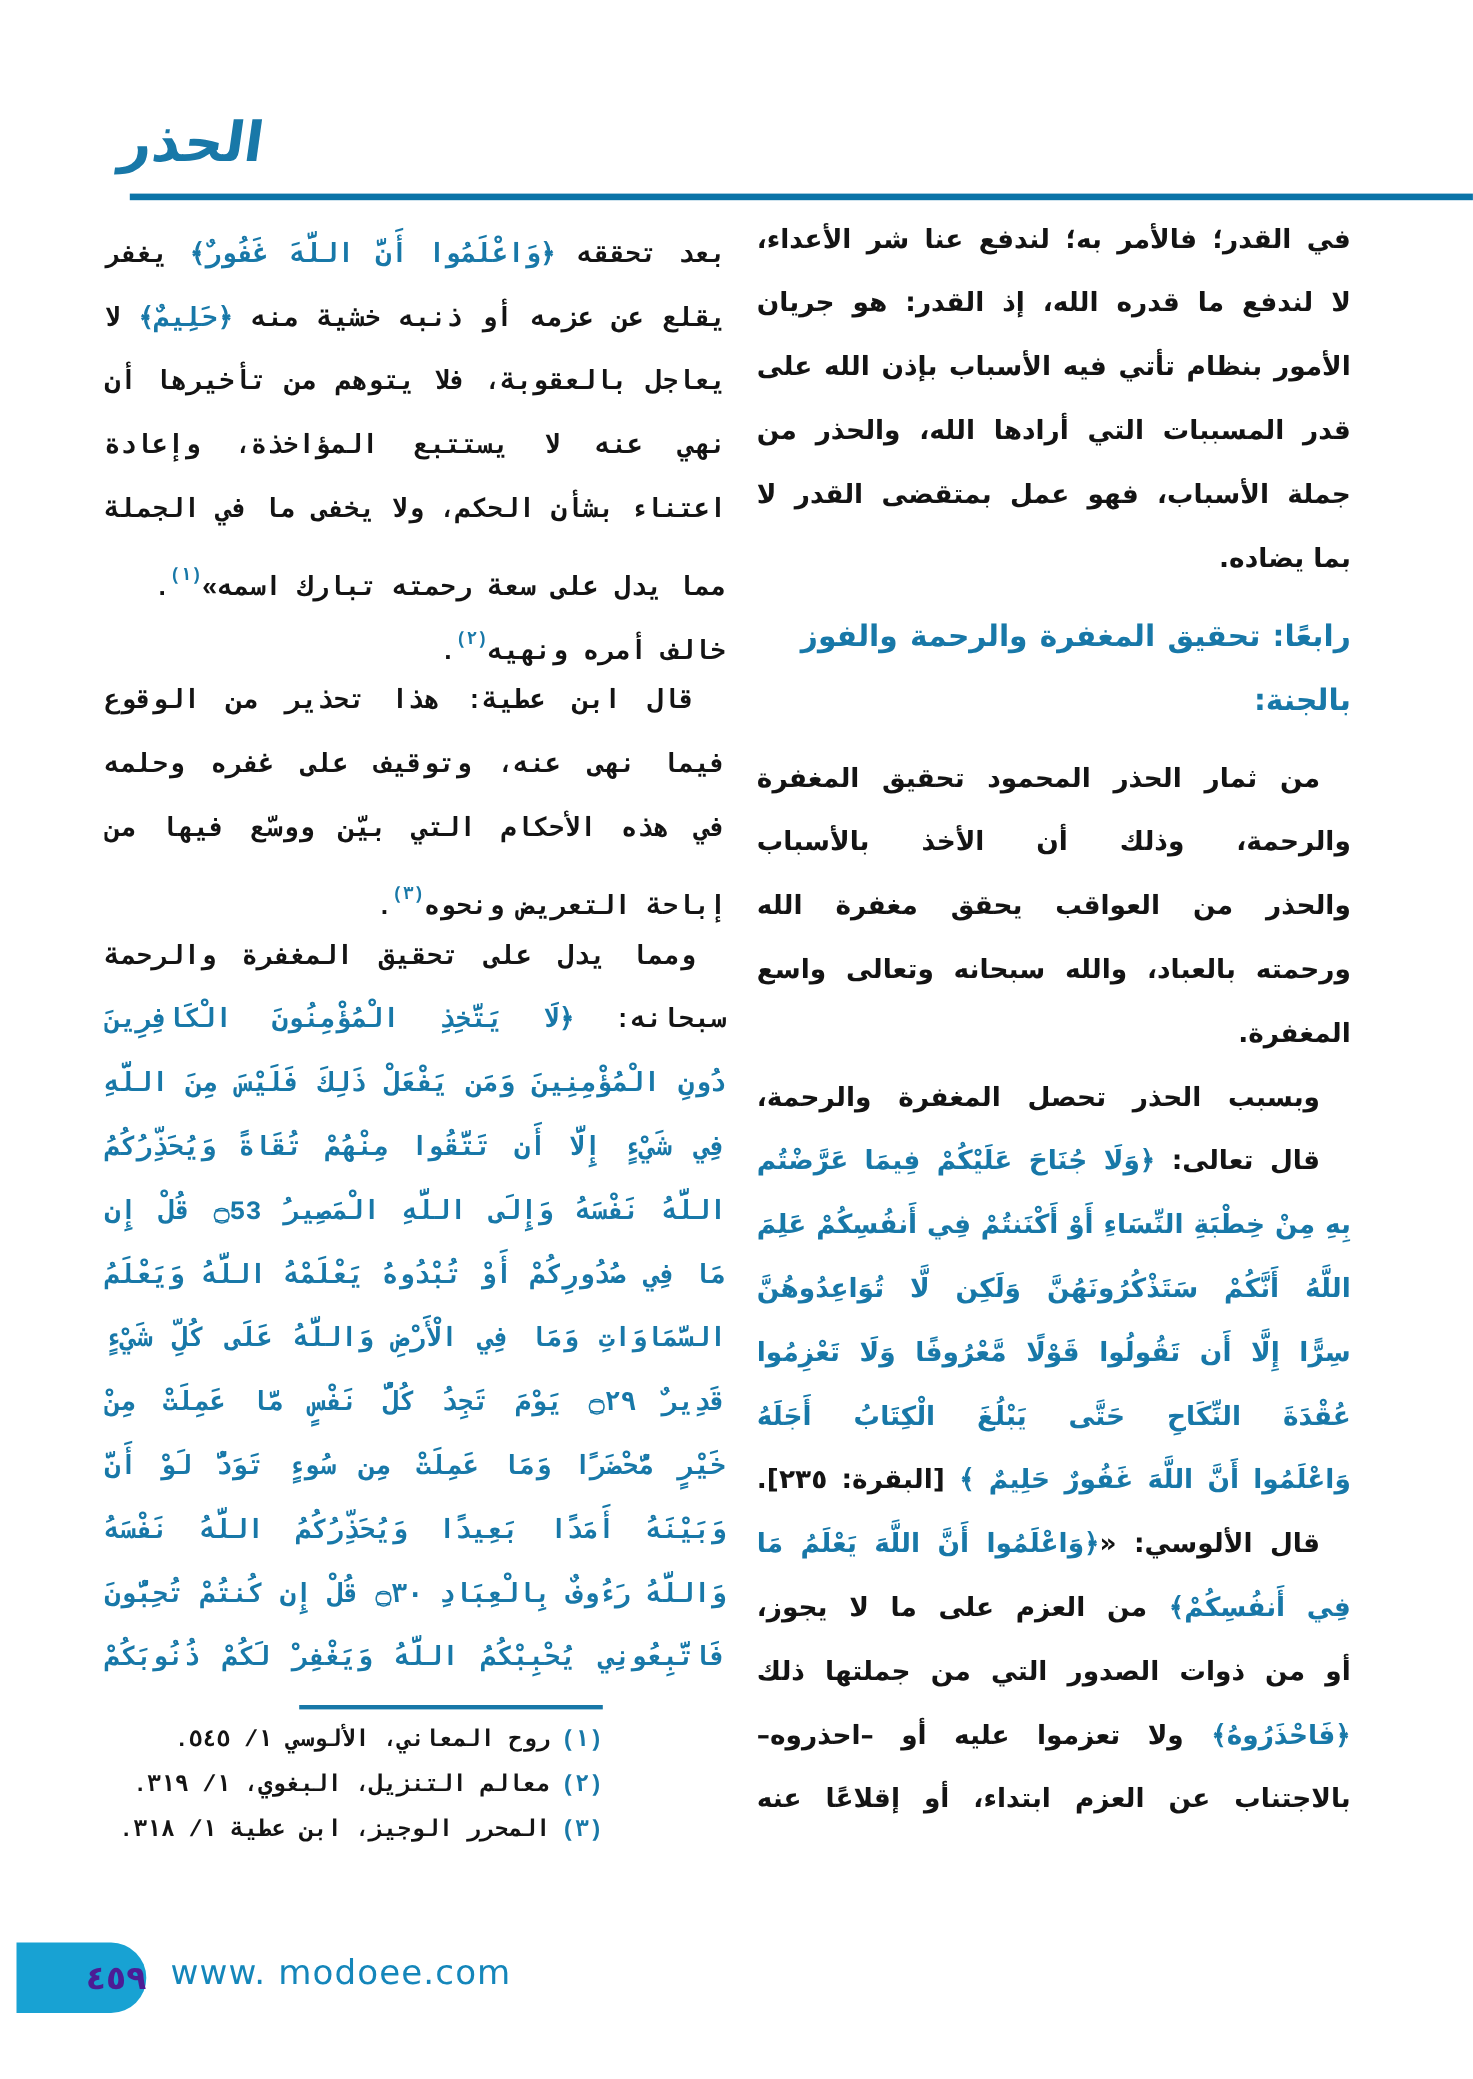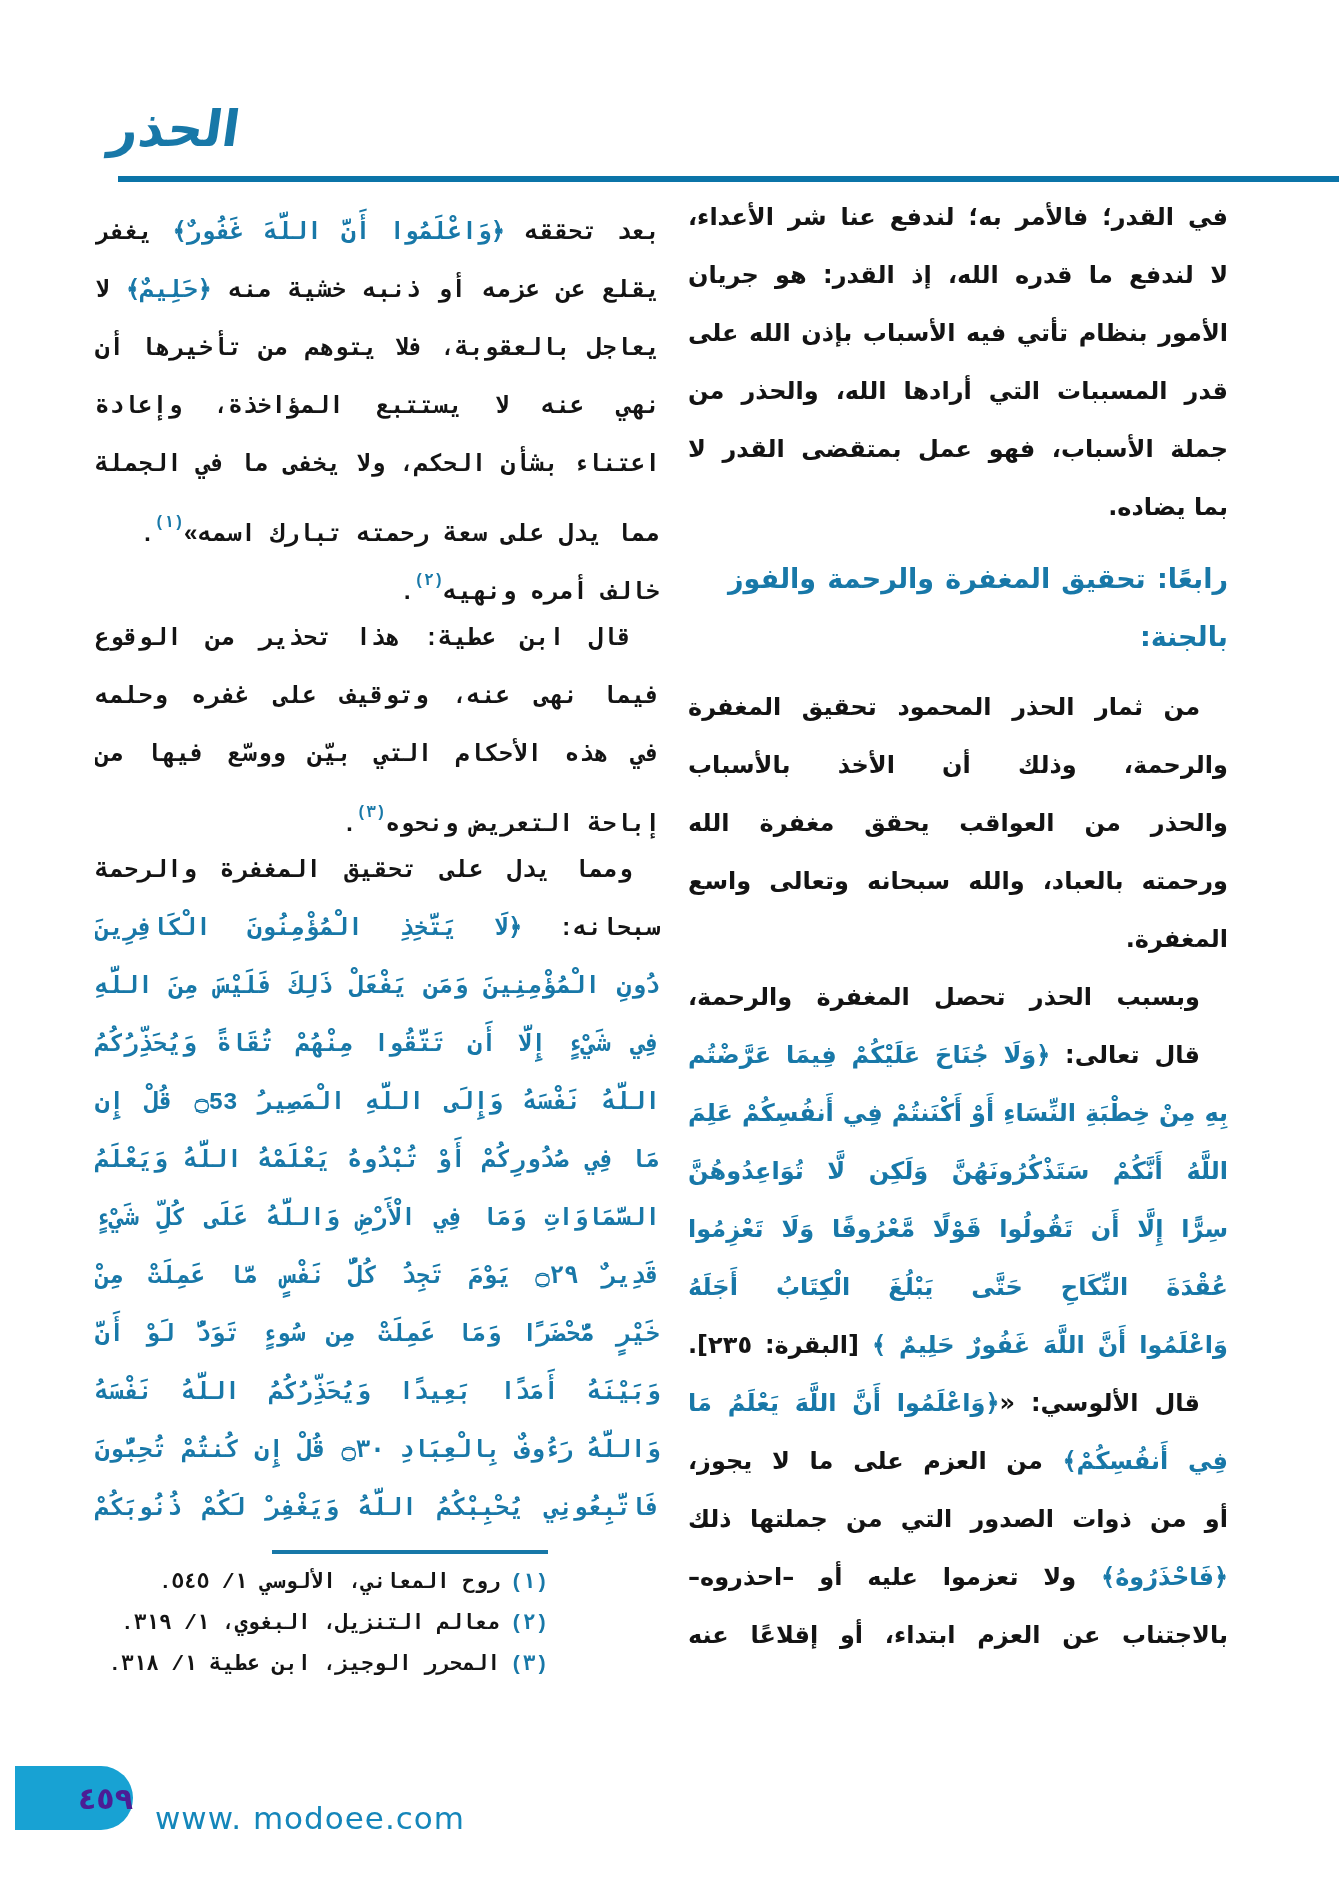--- a/index.html
+++ b/index.html
@@ -51,21 +51,21 @@
   .fn-num{color:var(--accent);flex:0 0 auto;}
   .fn-text{color:var(--ink);}
   .page-badge{
     position:absolute;left:15px;top:1766px;width:118px;height:64px;
     background:var(--pill);border-radius:0 32px 32px 0;
     color:#4c1d95;font-size:30px;font-weight:bold;
     display:flex;align-items:center;justify-content:flex-end;
   }
   .website{
     position:absolute;left:155px;top:1776px;font-size:31px;
-    color:var(--website);direction:ltr;text-align:left;letter-spacing:1px;margin-top:24px;
+    color:var(--website);direction:ltr;text-align:left;letter-spacing:1px;
   }
 </style>
 </head>
 <body>
 
 <div class="chapter-title">الحذر</div>
 <div class="header-rule"></div>
 
 <div class="column" id="col-right">
     <div class="line al-j"><span class="seg-body">في القدر؛ فالأمر به؛ لندفع عنا شر الأعداء،</span></div>

